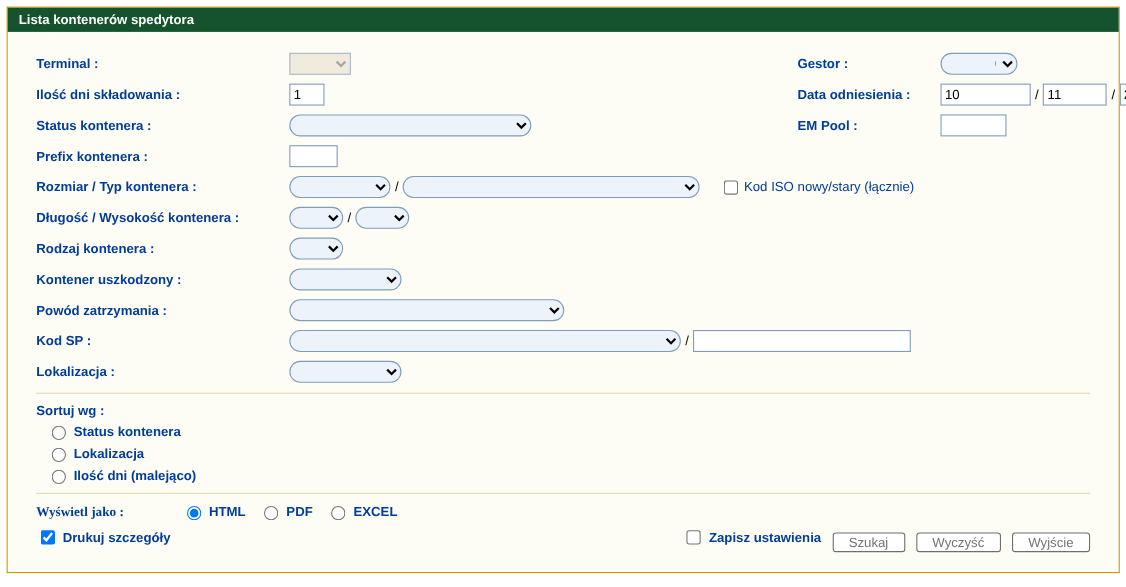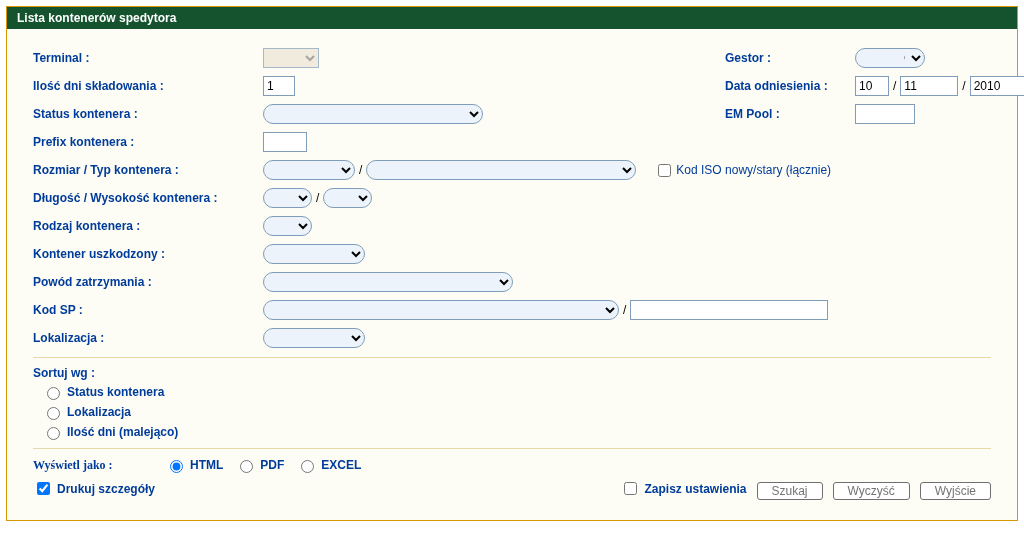--- a/index.html
+++ b/index.html
@@ -96,21 +96,21 @@
     padding-top: 8px;
   }
   .display-row .label { font-weight: bold; font-family: Liberation Serif, serif; }
   .radio-inline {
     display: flex;
     align-items: center;
     gap: 4px;
   }
   .bottom-row {
     display: flex;
-    align-items: center;
+    align-items: flex-end;
     margin-top: 6px;
   }
   .bottom-row .spacer { flex: 1; }
   .btn {
     font-family: Tahoma, Arial, sans-serif;
     font-size: 12px;
     color: #737373;
     background: #fff;
     border: 1px solid #6f6f6f;
     border-radius: 3px;
@@ -142,21 +142,21 @@
         <option>CMA</option>
       </select>
     </div>
 
     <div class="row">
       <div class="labelcol label">Ilość dni składowania :</div>
       <div class="rightcol-start">
         <input type="text" style="width: 32px;" value="1">
       </div>
       <div class="labelcol2 label">Data odniesienia :</div>
-      <input type="text" style="width: 34px;" value="10">
+      <input type="text" style="width: 82px;" value="10">
       <span class="slash">/</span>
       <input type="text" style="width: 58px;" value="11">
       <span class="slash">/</span>
       <input type="text" style="width: 78px;" value="2010">
 
     </div>
 
     <div class="row">
       <div class="labelcol label">Status kontenera :</div>
       <div class="rightcol-start">

